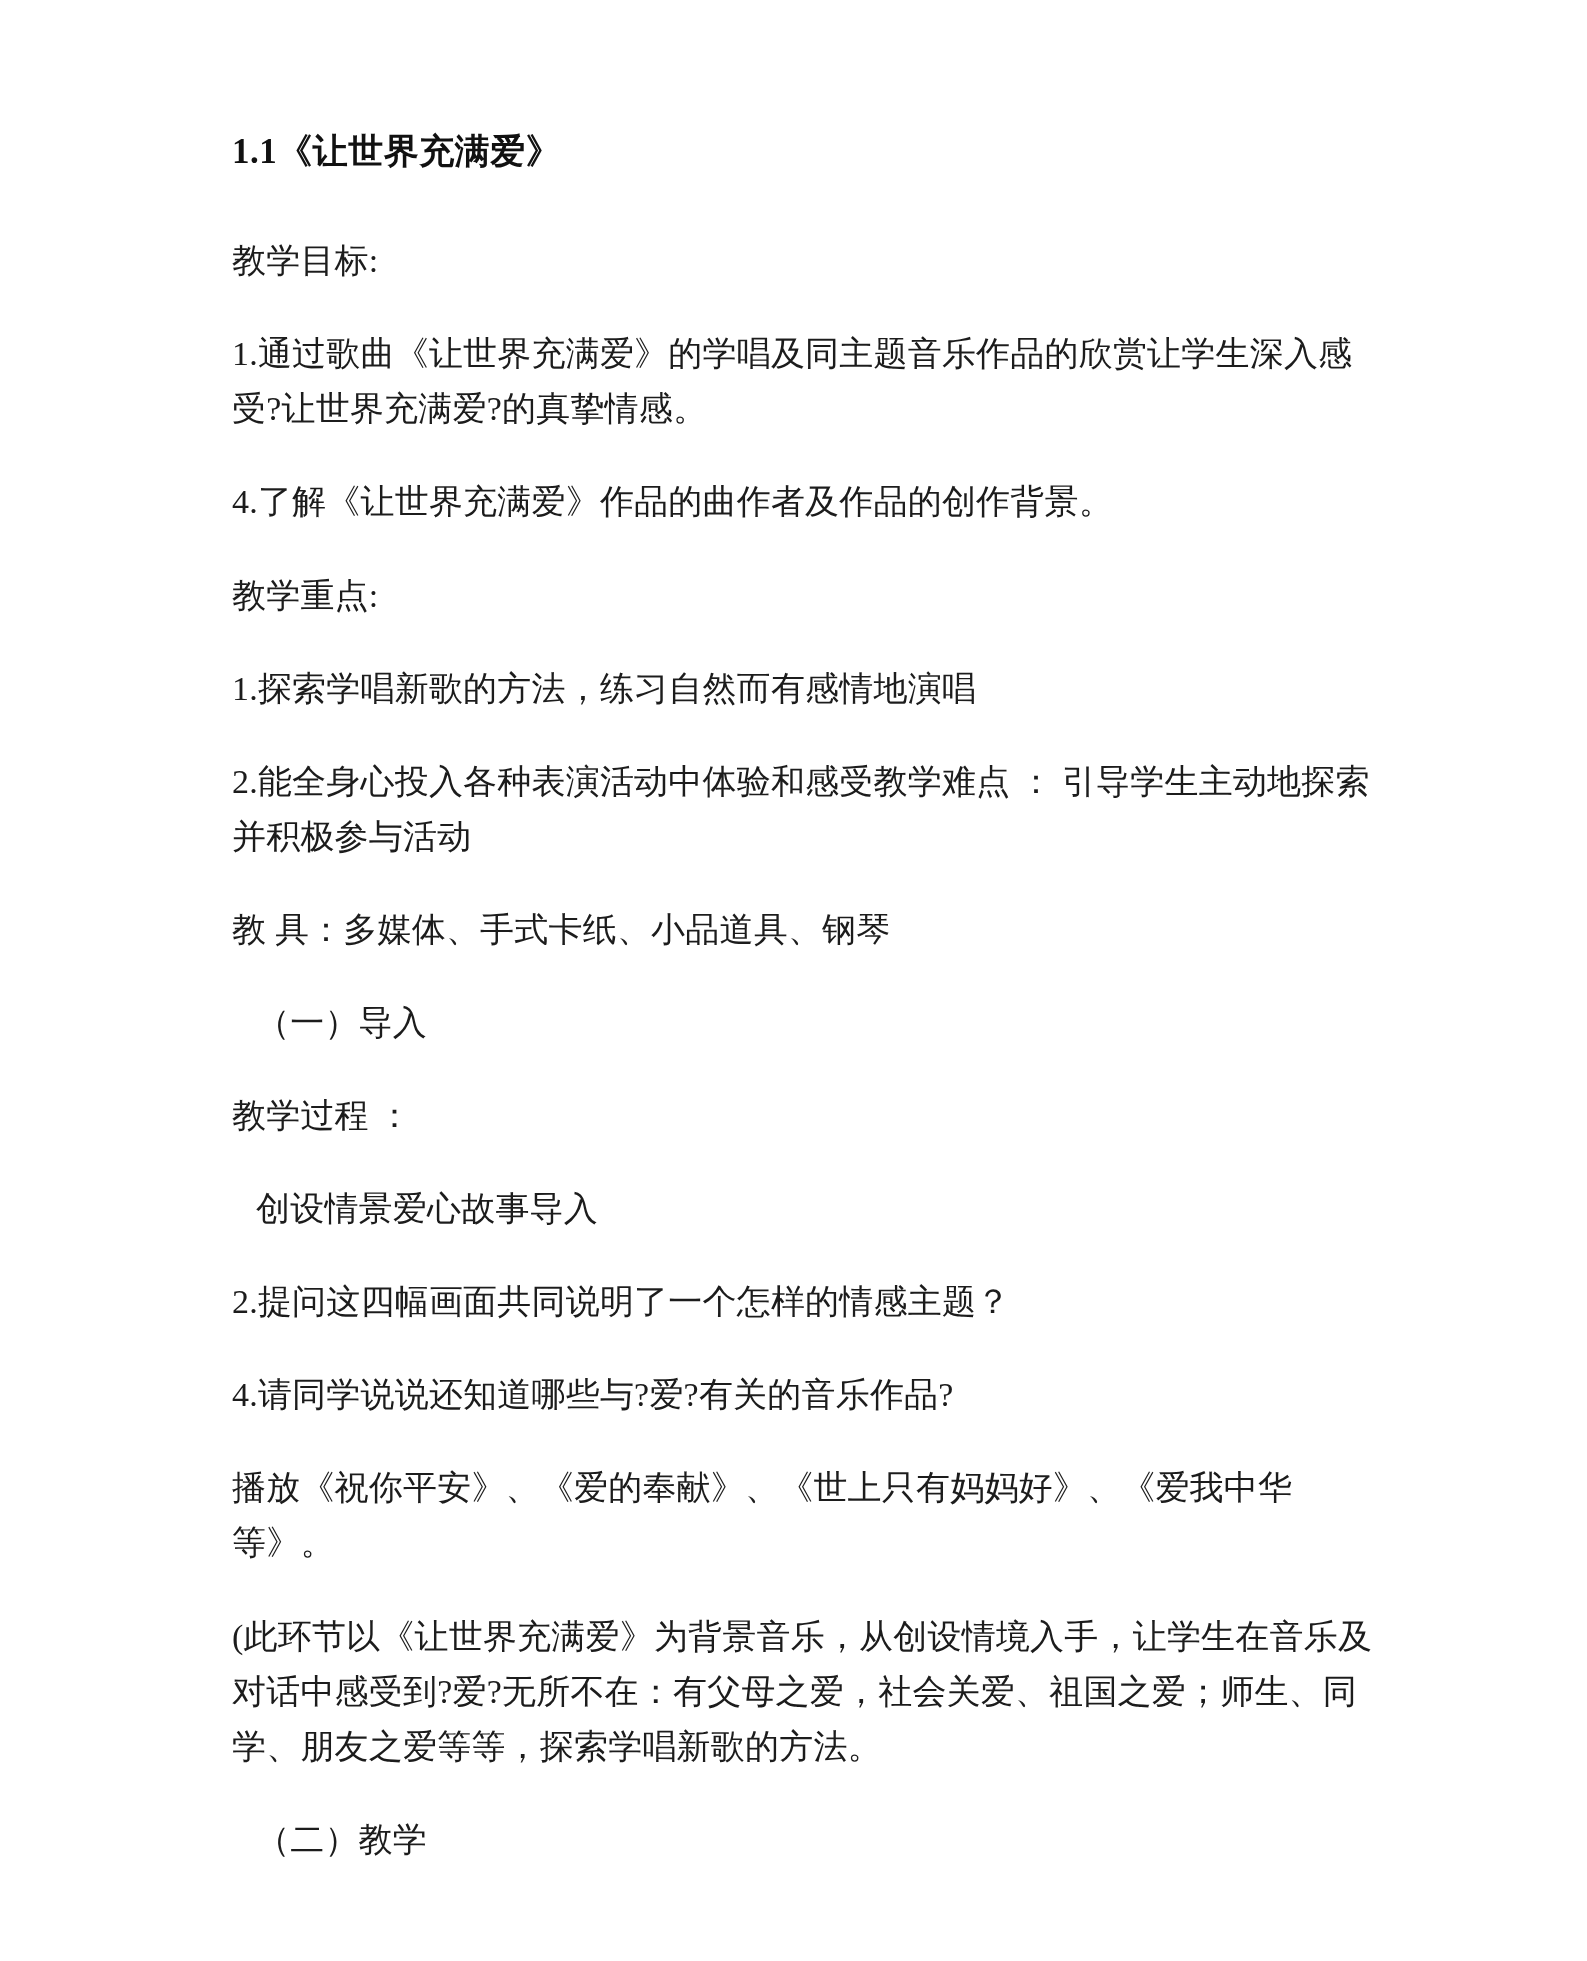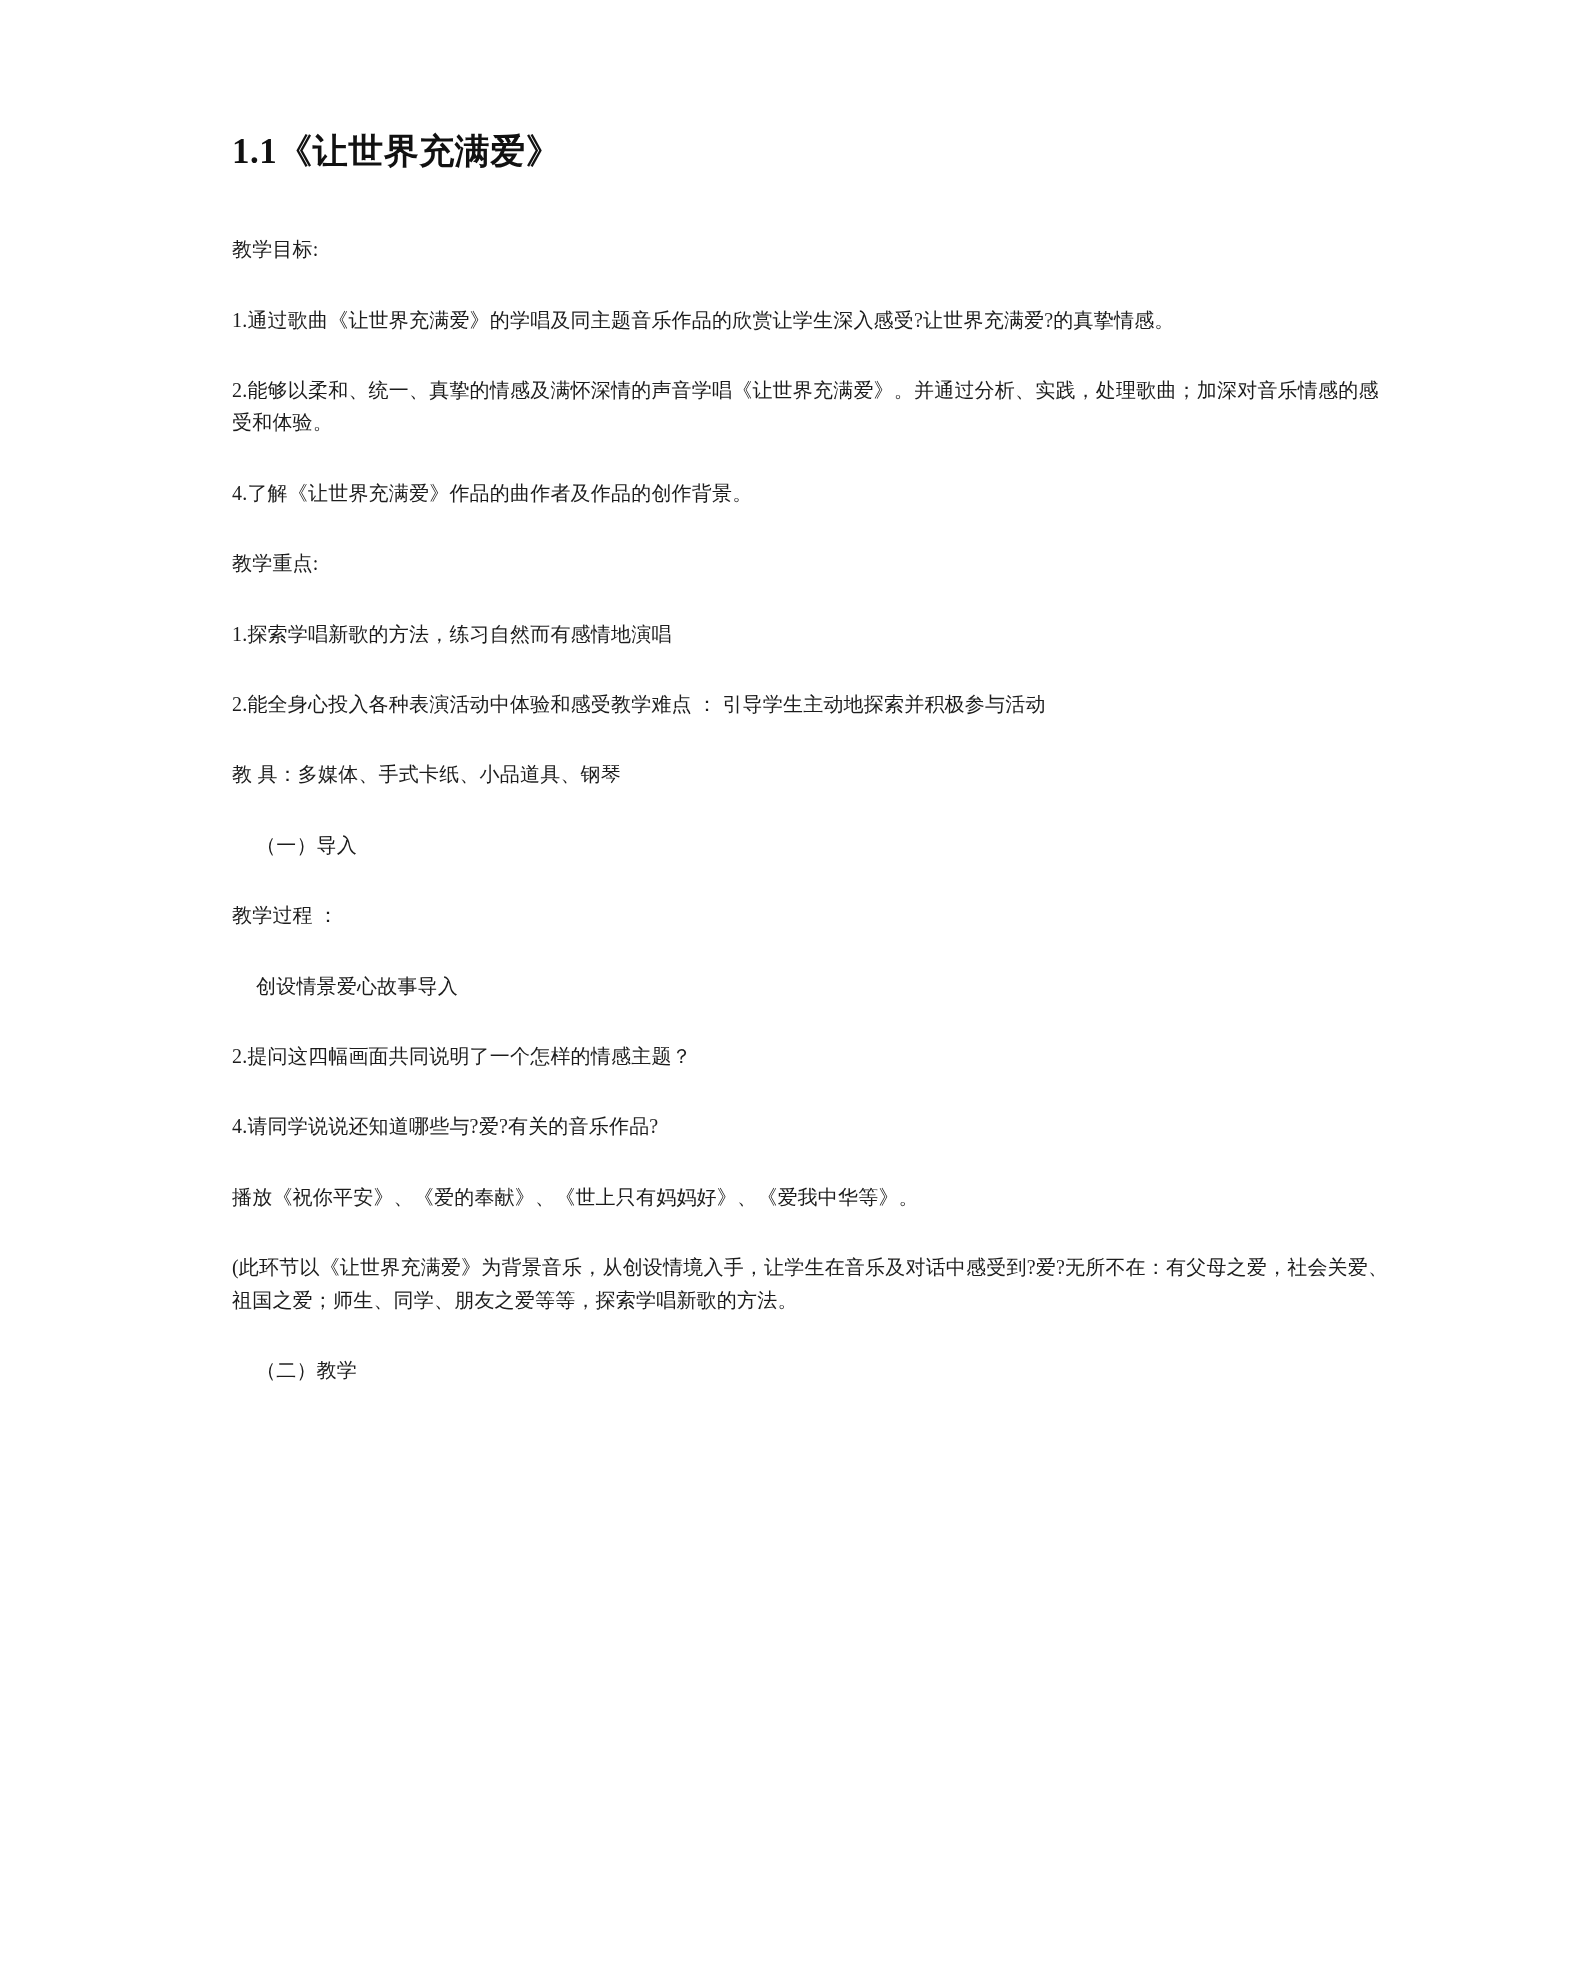--- a/index.html
+++ b/index.html
@@ -25,42 +25,41 @@
   }
   .doc-title {
     font-size: 35px;
     font-weight: bold;
     line-height: 1.35;
     margin: 0 0 58px 0;
     letter-spacing: 0.5px;
     color: #111111;
   }
   .para {
-    font-size: 20px;
+    font-size: 34px;
     line-height: 1.62;
     margin: 0 0 38px 0;
     text-align: left;
     color: #1c1c1c;
     letter-spacing: 0.2px;
   }
   .para.indent {
     text-indent: 24px;
   }
 </style>
 </head>
 <body>
 
 <div class="page">
 
   <h1 class="doc-title" id="title-el">1.1《让世界充满爱》</h1>
 
   <div id="body-container">
       <div class="para">教学目标:</div>
       <div class="para">1.通过歌曲《让世界充满爱》的学唱及同主题音乐作品的欣赏让学生深入感受?让世界充满爱?的真挚情感。</div>
-      <div class="para">2.能够以柔和、统一、真挚的情感及满怀深情的声音学唱《让世界充满爱》。并通过分析、实践，处理歌曲；加深对音乐情感的感受和体验。</div>
       <div class="para">4.了解《让世界充满爱》作品的曲作者及作品的创作背景。</div>
       <div class="para">教学重点:</div>
       <div class="para">1.探索学唱新歌的方法，练习自然而有感情地演唱</div>
       <div class="para">2.能全身心投入各种表演活动中体验和感受教学难点 ： 引导学生主动地探索并积极参与活动</div>
       <div class="para">教 具：多媒体、手式卡纸、小品道具、钢琴</div>
       <div class="para indent">（一）导入</div>
       <div class="para">教学过程 ：</div>
       <div class="para indent">创设情景爱心故事导入</div>
       <div class="para">2.提问这四幅画面共同说明了一个怎样的情感主题？</div>
       <div class="para">4.请同学说说还知道哪些与?爱?有关的音乐作品?</div>

